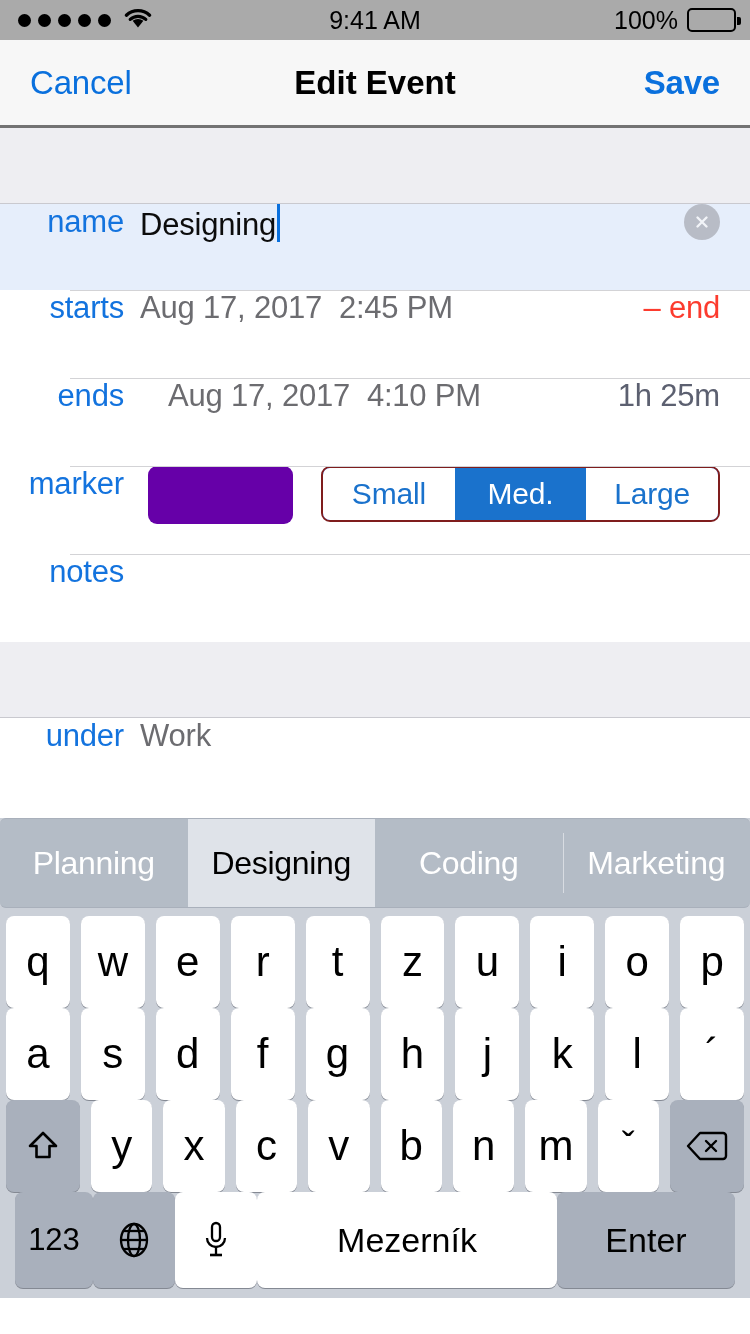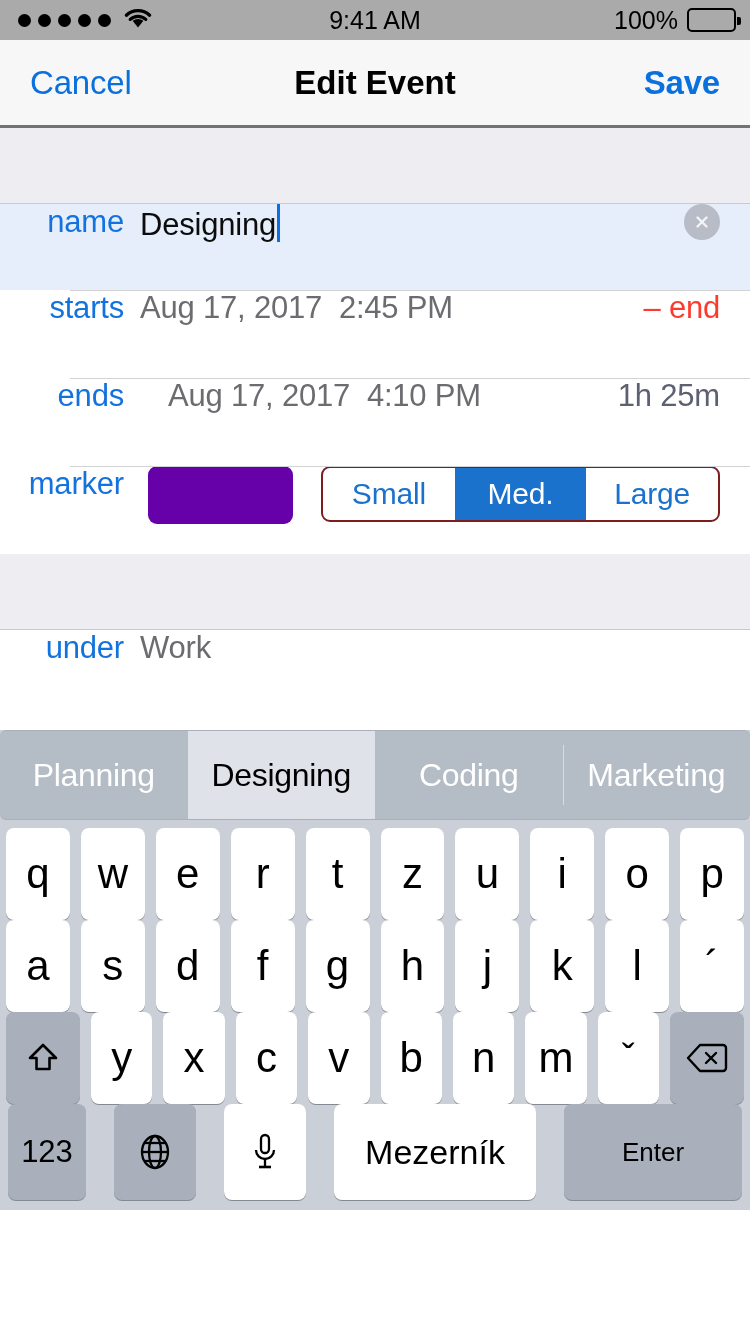--- a/index.html
+++ b/index.html
@@ -339,25 +339,25 @@
   .key.globe, .key.mic { flex: 0 0 82px; }
   .key.mic { background: #ffffff; }
   .key.space {
     flex: 1 1 auto;
     font-size: 34px;
     max-width: 300px;
   }
   .key.enter {
     background: #a9b0bc;
     flex: 0 0 178px;
-    font-size: 26px;
+    font-size: 34px;
   }
   .row-bottom {
     height: 96px;
-    gap: 28px;
+    gap: 0;
     padding: 0 8px;
   }
   .row-bottom .key { border-radius: 8px; }
   .key-caron { font-size: 38px; }
 </style>
 </head>
 <body>
 
 <div class="screen">
 
@@ -420,20 +420,24 @@
   <div class="row row-marker">
     <div class="field-label">marker</div>
     <button class="swatch" style="background: rgb(102, 0, 168);"></button>
     <div class="segmented">
       <button class="seg">Small</button>
       <button class="seg selected">Med.</button>
       <button class="seg">Large</button>
     </div>
   </div>
 
+  <div class="row row-notes">
+    <div class="field-label">notes</div>
+    <div class="field-value"></div>
+  </div>
 
   <div class="gap-block gap-mid"></div>
 
   <div class="row row-under">
     <div class="field-label">under</div>
     <div class="field-value">Work</div>
   </div>
 
   <div class="keyboard">
 

